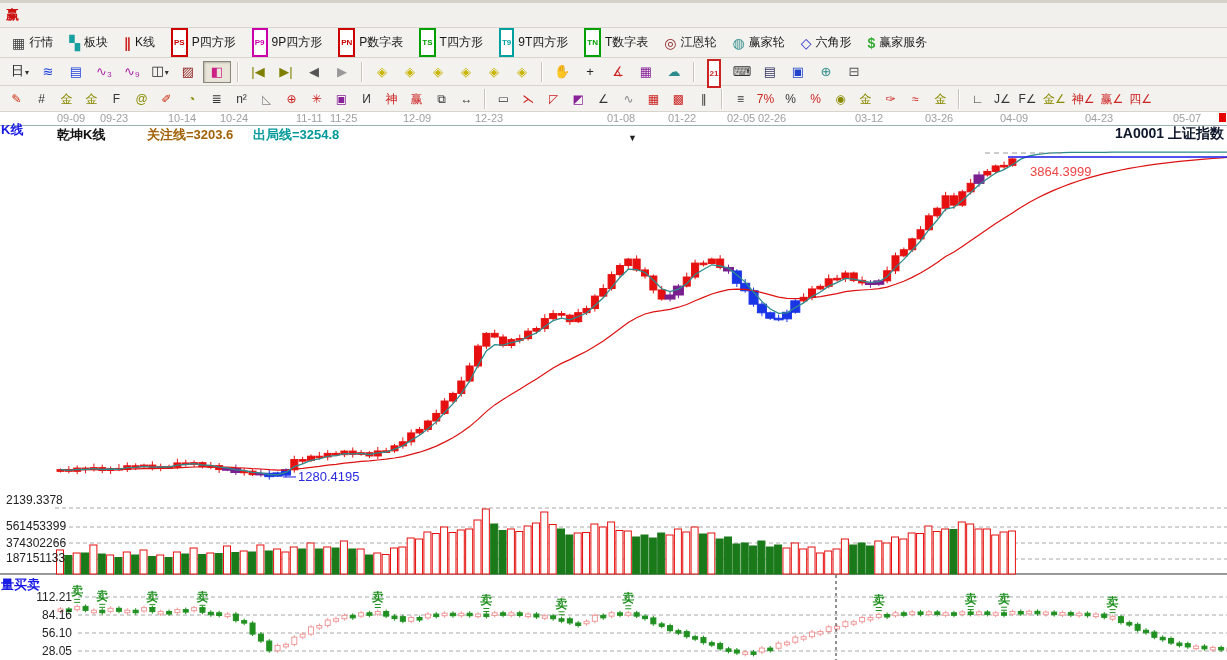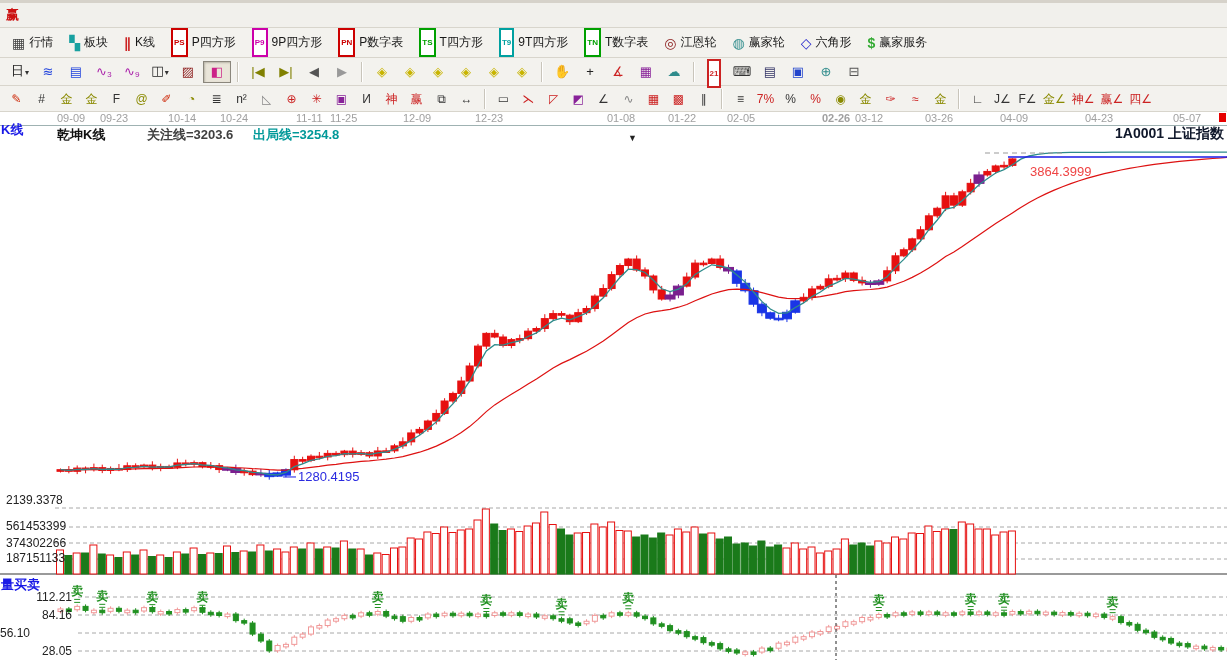--- a/index.html
+++ b/index.html
@@ -853,42 +853,42 @@
       <span class="date" style="left: 100px;">09-23</span>
       <span class="date" style="left: 168px;">10-14</span>
       <span class="date" style="left: 220px;">10-24</span>
       <span class="date" style="left: 278px; margin-left: 18px;">11-11</span>
       <span class="date" style="left: 330px;">11-25</span>
       <span class="date" style="left: 403px;">12-09</span>
       <span class="date" style="left: 475px;">12-23</span>
       <span class="date" style="left: 607px;">01-08</span>
       <span class="date" style="left: 668px;">01-22</span>
       <span class="date" style="left: 727px;">02-05</span>
-      <span class="date" style="left: 822px; font-weight: bold;">02-26</span>
+      <span class="date" style="left: 758px;">02-26</span>
       <span class="date" style="left: 855px;">03-12</span>
       <span class="date" style="left: 925px;">03-26</span>
       <span class="date" style="left: 1000px;">04-09</span>
       <span class="date" style="left: 1085px; border-radius: 6px;">04-23</span>
       <span class="date" style="left: 1173px;">05-07</span>
     </div>
 
   <div class="lbl" style="left:1px;top:9px;color:#1a1ae6;font-weight:bold;font-size:13px">K线</div>
   <div class="lbl" style="left:57px;top:14px;font-size:13px;font-weight:bold;color:#111">乾坤K线</div>
-  <div class="lbl" style="left:147px;top:14px;color:#404040;font-weight:bold;font-size:13px">关注线=3203.6</div>
+  <div class="lbl" style="left:147px;top:14px;color:#a16207;font-weight:bold;font-size:13px">关注线=3203.6</div>
   <div class="lbl" style="left:253px;top:14px;color:#009999;font-weight:bold;font-size:13px">出局线=3254.8</div>
   <div class="lbl" style="right:3px;top:13px;color:#0f172a;font-weight:bold;font-size:14px">1A0001  上证指数</div>
   <div class="lbl" style="left:628px;top:21px;font-size:9px;color:#222">▼</div>
 
   <div class="lbl" style="left:1030px;top:52px;color:#ef4444;font-size:13px">3864.3999</div>
   <div class="lbl" style="left:298px;top:357px;color:#2a2ae0;font-size:13px">1280.4195</div>
   <div class="lbl" style="left:6px;top:381px;font-size:12px;color:#222">2139.3378</div>
 
   <div class="lbl" style="left:6px;top:407px;font-size:12px;color:#222">561453399</div>
   <div class="lbl" style="left:6px;top:424px;font-size:12px;color:#222">374302266</div>
   <div class="lbl" style="left:6px;top:439px;font-size:12px;color:#222">187151133</div>
 
   <div class="lbl" style="left:1px;top:464px;color:#1a1ae6;font-weight:bold;font-size:13px">量买卖</div>
 
   <div class="lbl" style="left:0;top:478px;width:72px;text-align:right;font-size:12px;color:#222">112.21</div>
   <div class="lbl" style="left:0;top:496px;width:72px;text-align:right;font-size:12px;color:#222">84.16</div>
-  <div class="lbl" style="left:0;top:514px;width:72px;font-size:12px;color:#222">56.10</div>
+  <div class="lbl" style="left:0;top:514px;width:72px;text-align:right;font-size:12px;color:#222">56.10</div>
   <div class="lbl" style="left:0;top:532px;width:72px;text-align:right;font-size:12px;color:#222">28.05</div>
 </div>
 
 </body></html>

